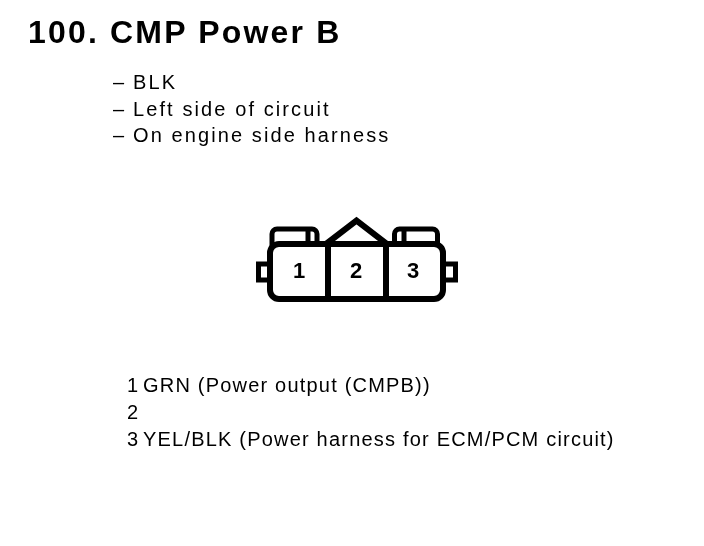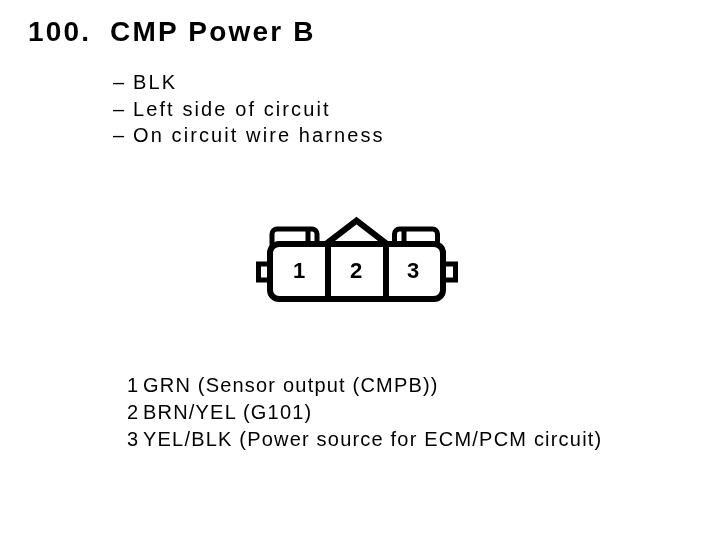--- a/index.html
+++ b/index.html
@@ -18,21 +18,21 @@
   }
 
   
   .header {
     position: absolute;
     left: 28px;
     top: 15px;
     display: flex;
     align-items: baseline;
     font-weight: bold;
-    font-size: 28px;
+    font-size: 32px;
     line-height: 34px;
     letter-spacing: 2.2px;
     white-space: nowrap;
   }
   .header .item-no {
     display: inline-block;
     width: 82px;
   }
 
   
@@ -111,21 +111,21 @@
     <li>
       <span class="dash">–</span>
       <span>BLK</span>
     </li>
     <li>
       <span class="dash">–</span>
       <span>Left side of circuit</span>
     </li>
     <li>
       <span class="dash">–</span>
-      <span>On circuit wire harness</span>
+      <span>On engine side harness</span>
     </li>
   </ul>
 
   <figure class="connector-figure">
     <svg width="220" height="100" viewBox="245 210 220 100">
 
       <rect x="258.5" y="264" width="14" height="16" fill="#ffffff" stroke="#000000" stroke-width="5"></rect>
       <rect x="441.5" y="264" width="14" height="16" fill="#ffffff" stroke="#000000" stroke-width="5"></rect>
 
       <rect x="272" y="229" width="45" height="22" rx="5" fill="#ffffff" stroke="#000000" stroke-width="5"></rect>
@@ -142,25 +142,24 @@
 
       <text class="pin-number" x="299" y="278" text-anchor="middle" fill="#000000">1</text>
       <text class="pin-number" x="356" y="278" text-anchor="middle" fill="#000000">2</text>
       <text class="pin-number" x="413" y="278" text-anchor="middle" fill="#000000">3</text>
     </svg>
   </figure>
 
   <ol class="legend">
     <li>
       <span class="legend-pin">1</span>
-      <span class="legend-desc">GRN (Sensor output (CMPB))</span>
+      <span class="legend-desc">GRN (Power output (CMPB))</span>
     </li>
     <li>
       <span class="legend-pin">2</span>
-      <span class="legend-desc">BRN/YEL (G101)</span>
     </li>
     <li>
       <span class="legend-pin">3</span>
-      <span class="legend-desc">YEL/BLK (Power source for ECM/PCM circuit)</span>
+      <span class="legend-desc">YEL/BLK (Power harness for ECM/PCM circuit)</span>
     </li>
   </ol>
 
 </div>
 
 </body></html>

